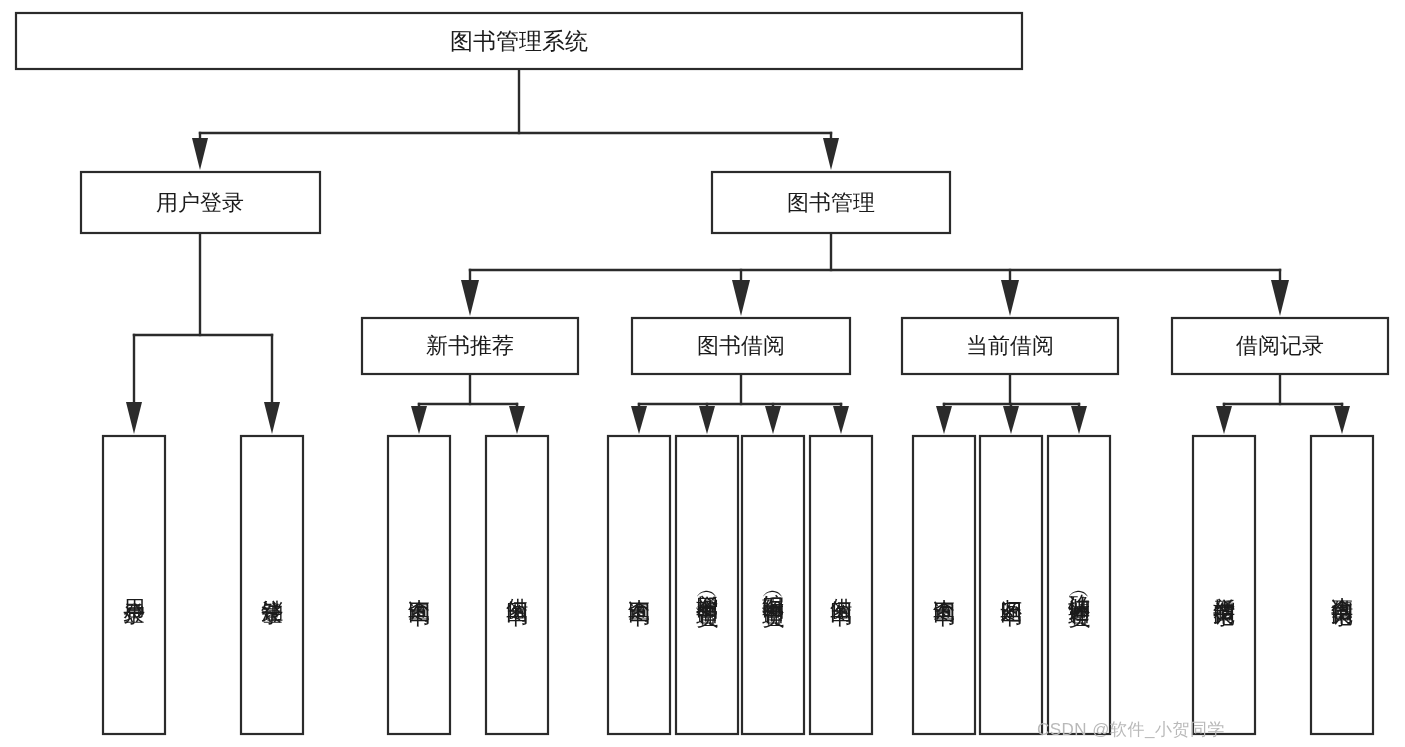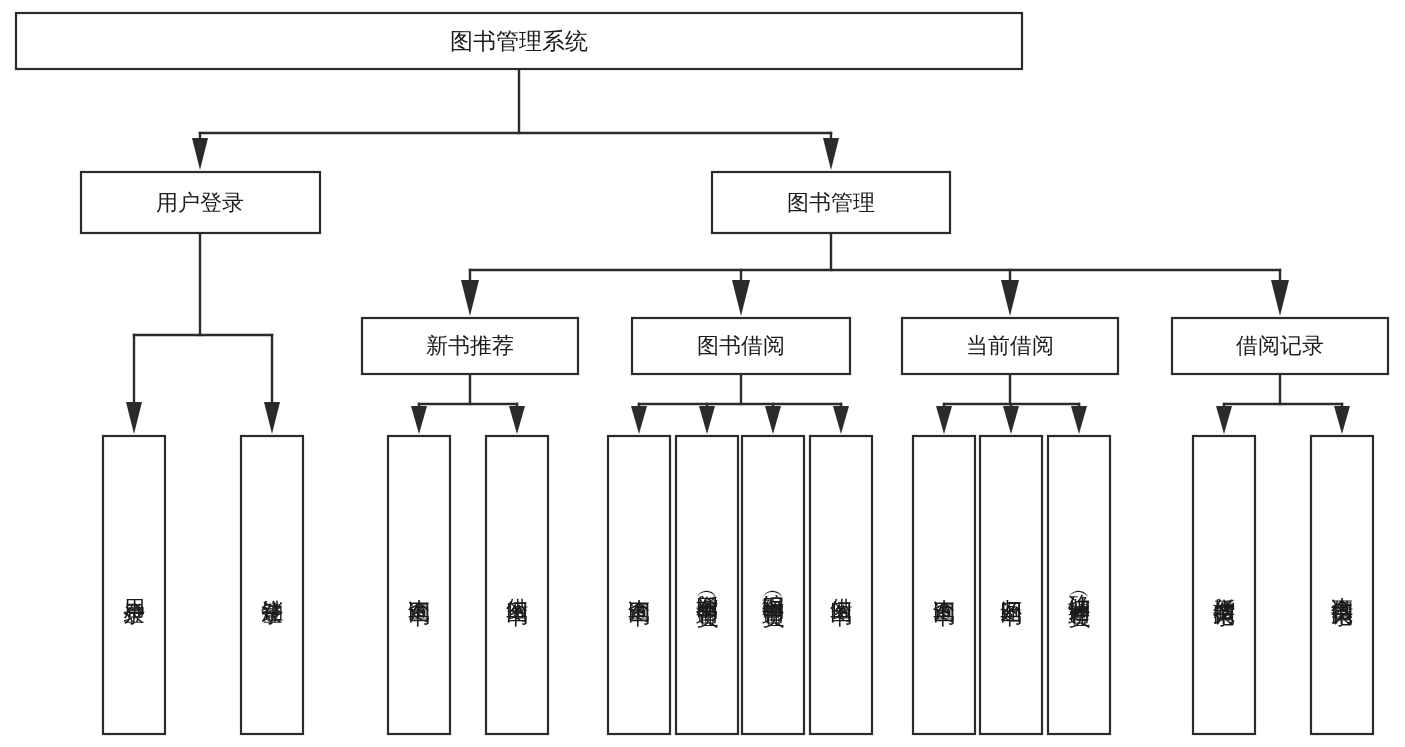--- a/index.html
+++ b/index.html
@@ -316,14 +316,15 @@
       <rect class="node-box" x="1311" y="436" width="62" height="298"></rect>
       <foreignObject x="1311" y="436" width="62" height="298">
         <div xmlns="http://www.w3.org/1999/xhtml" class="vlabel-wrap">
           <div class="vlabel">查询借阅记录</div>
         </div>
       </foreignObject>
     </g>
 
   </svg>
 
+  <div class="watermark">CSDN @软件_小贺同学</div>
 
 </div>
 
 </body></html>

